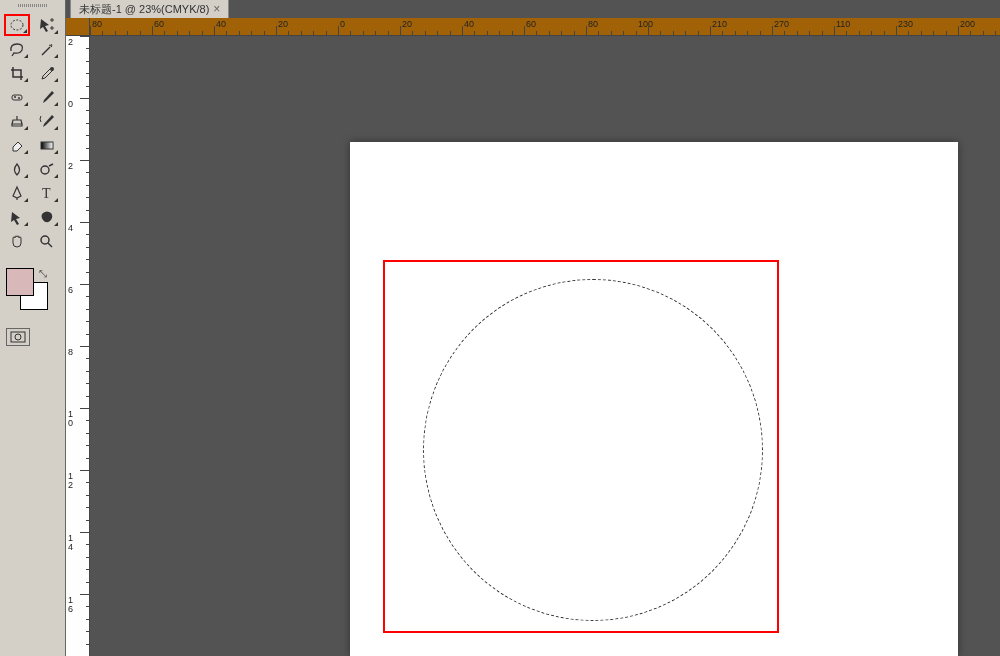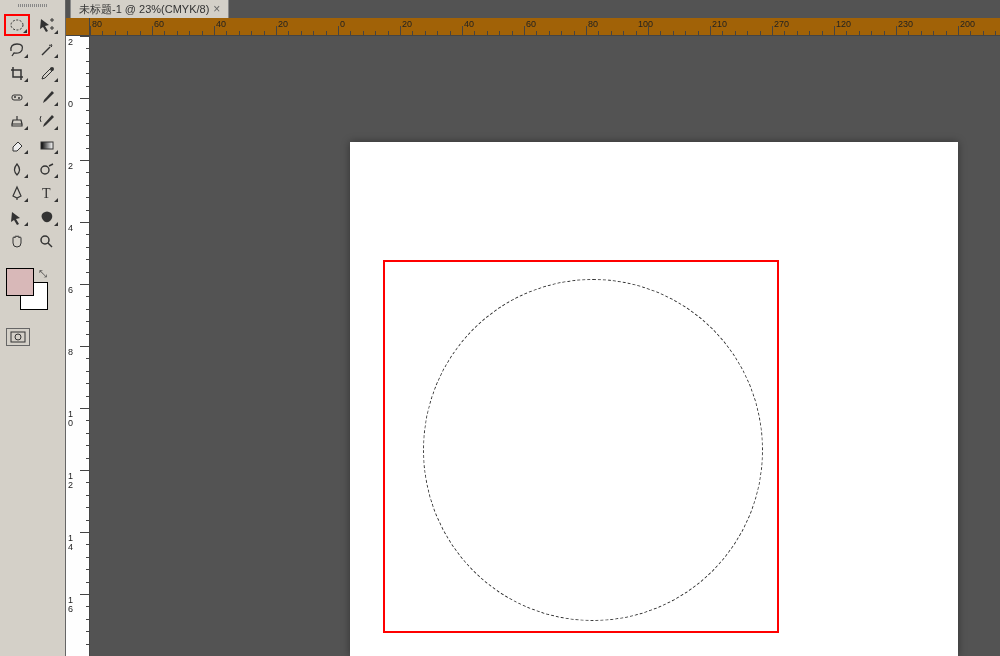--- a/index.html
+++ b/index.html
@@ -481,21 +481,21 @@
     <div class="h-tick-major" style="left: 668.8px; top: 13px; height: 5px;"></div>
     <div class="h-tick-major" style="left: 681.2px; top: 13px; height: 5px;"></div>
     <div class="h-tick-major" style="left: 693.6px; top: 13px; height: 5px;"></div>
     <div class="h-tick-major" style="left: 706px;"></div>
     <div class="h-tick-label" style="left: 708px;">270</div>
     <div class="h-tick-major" style="left: 718.4px; top: 13px; height: 5px;"></div>
     <div class="h-tick-major" style="left: 730.8px; top: 13px; height: 5px;"></div>
     <div class="h-tick-major" style="left: 743.2px; top: 13px; height: 5px;"></div>
     <div class="h-tick-major" style="left: 755.6px; top: 13px; height: 5px;"></div>
     <div class="h-tick-major" style="left: 768px;"></div>
-    <div class="h-tick-label" style="left: 770px;">120</div>
+    <div class="h-tick-label" style="left: 770px;">110</div>
     <div class="h-tick-major" style="left: 780.4px; top: 13px; height: 5px;"></div>
     <div class="h-tick-major" style="left: 792.8px; top: 13px; height: 5px;"></div>
     <div class="h-tick-major" style="left: 805.2px; top: 13px; height: 5px;"></div>
     <div class="h-tick-major" style="left: 817.6px; top: 13px; height: 5px;"></div>
     <div class="h-tick-major" style="left: 830px;"></div>
     <div class="h-tick-label" style="left: 832px;">230</div>
     <div class="h-tick-major" style="left: 842.4px; top: 13px; height: 5px;"></div>
     <div class="h-tick-major" style="left: 854.8px; top: 13px; height: 5px;"></div>
     <div class="h-tick-major" style="left: 867.2px; top: 13px; height: 5px;"></div>
     <div class="h-tick-major" style="left: 879.6px; top: 13px; height: 5px;"></div>

